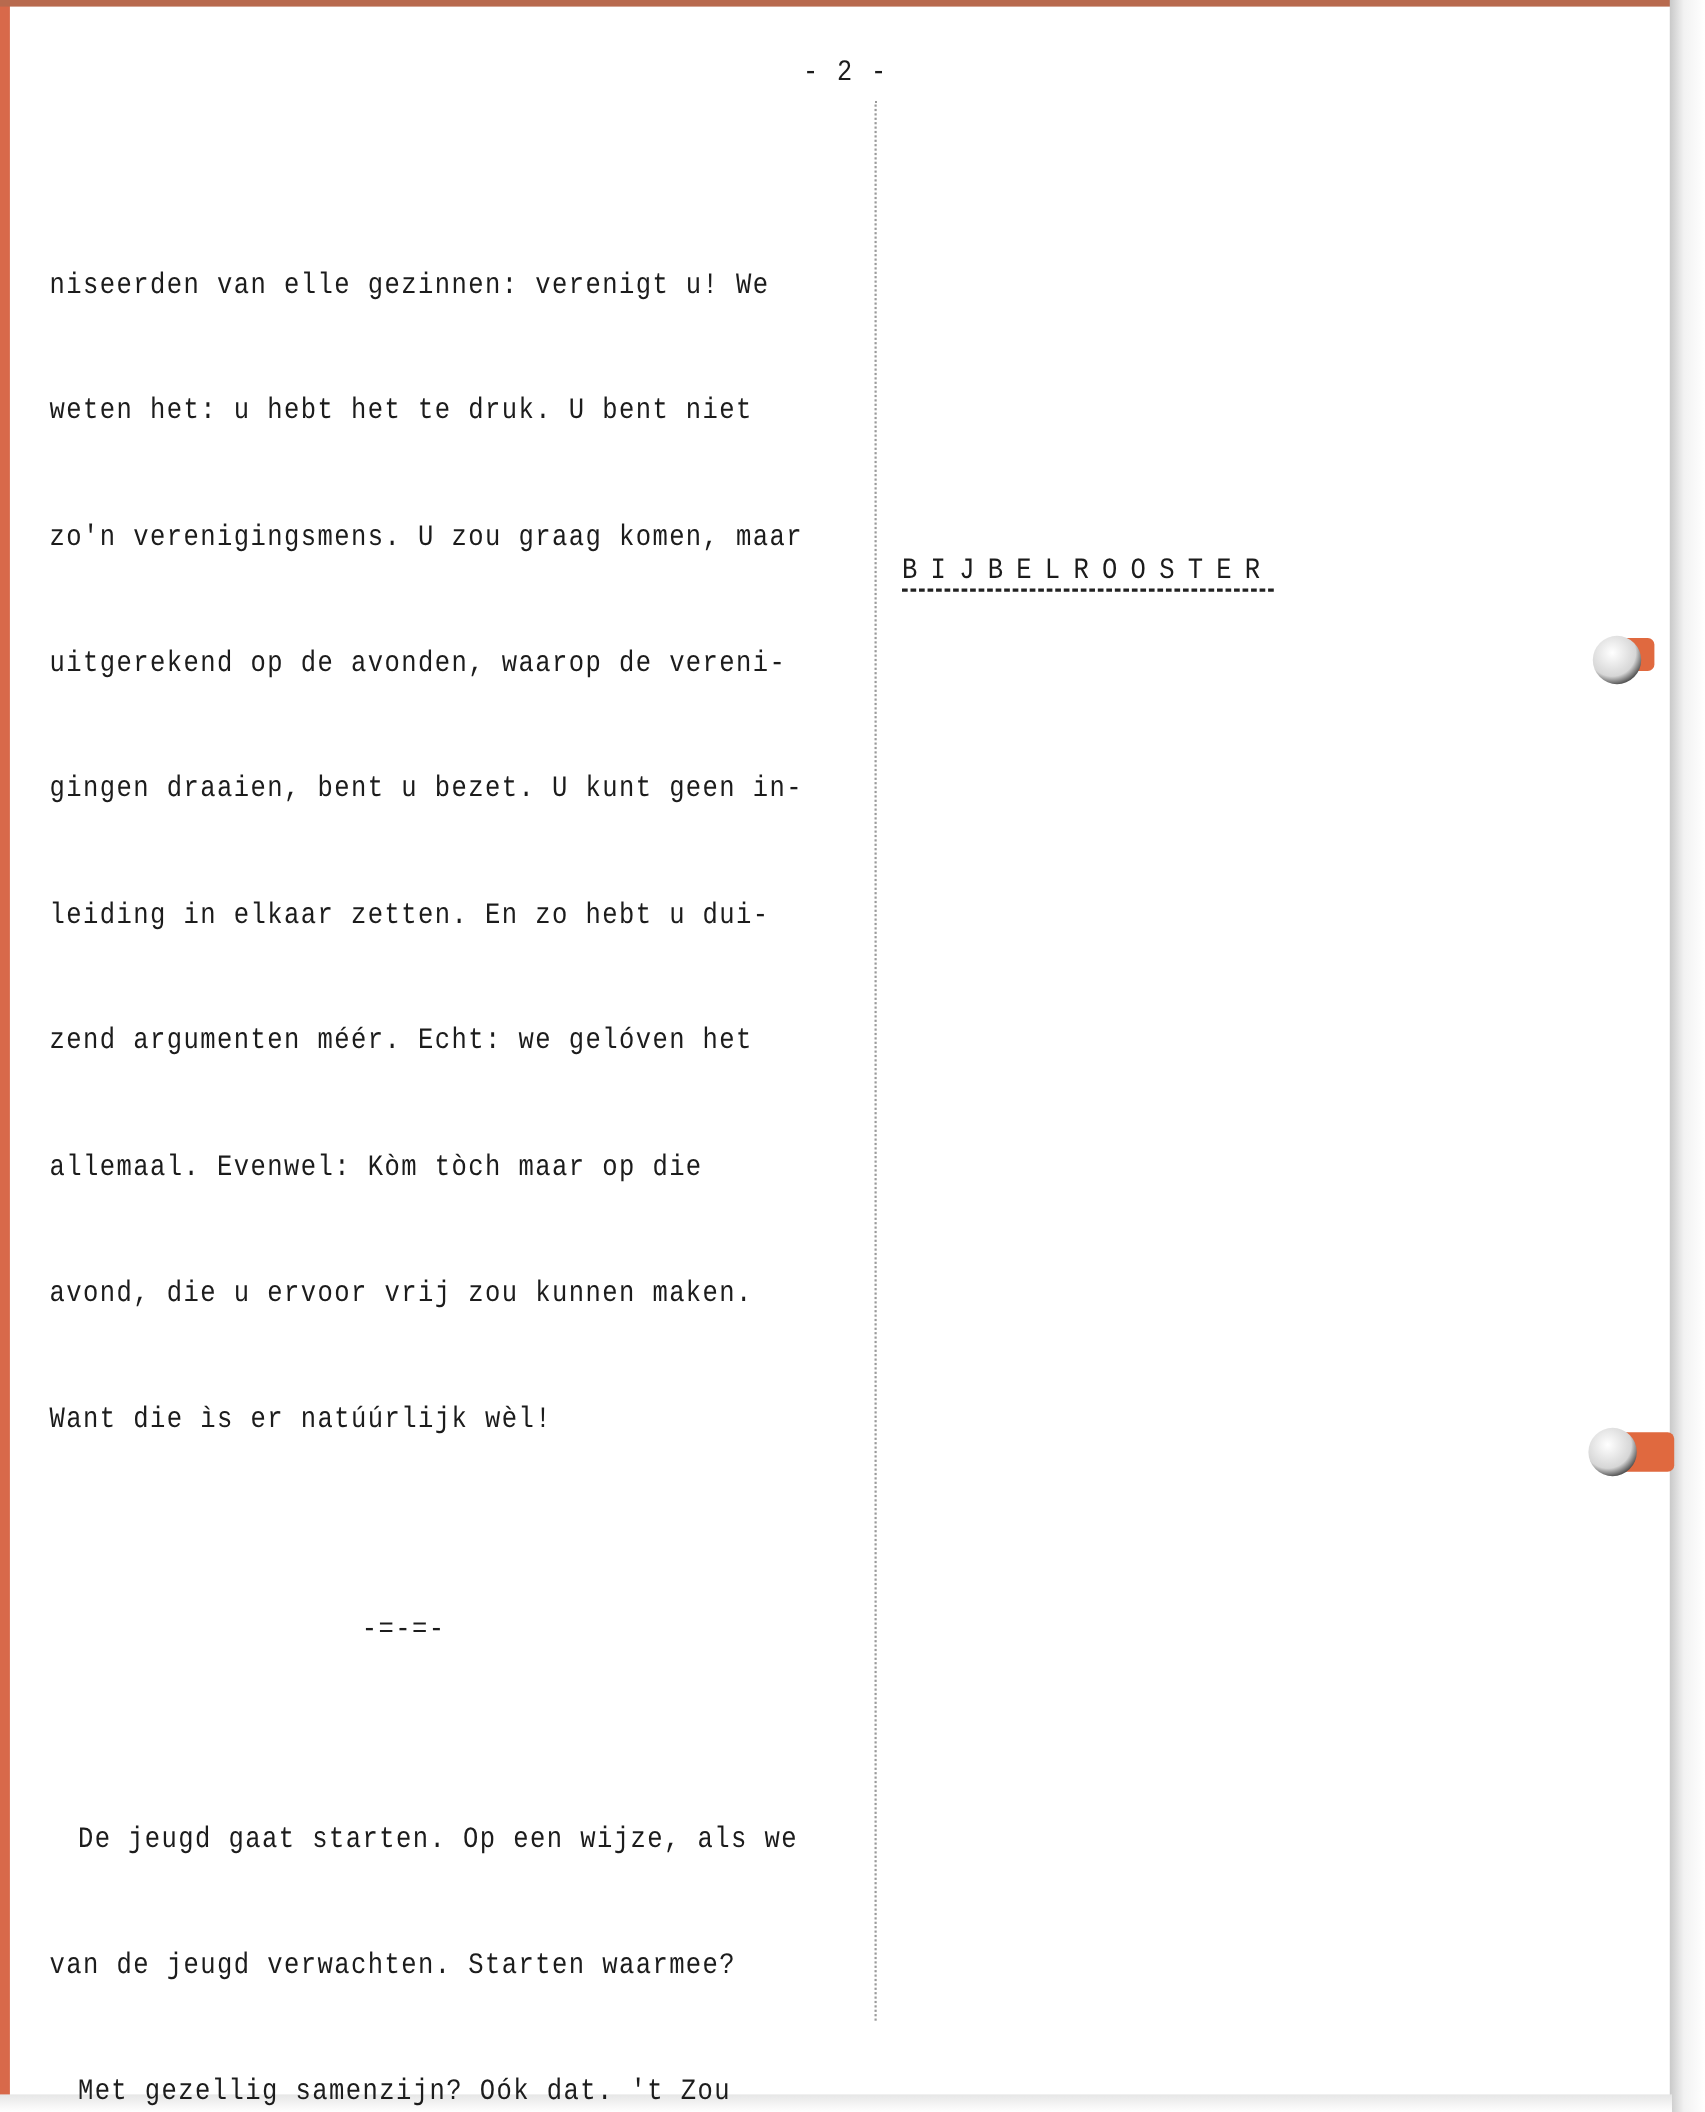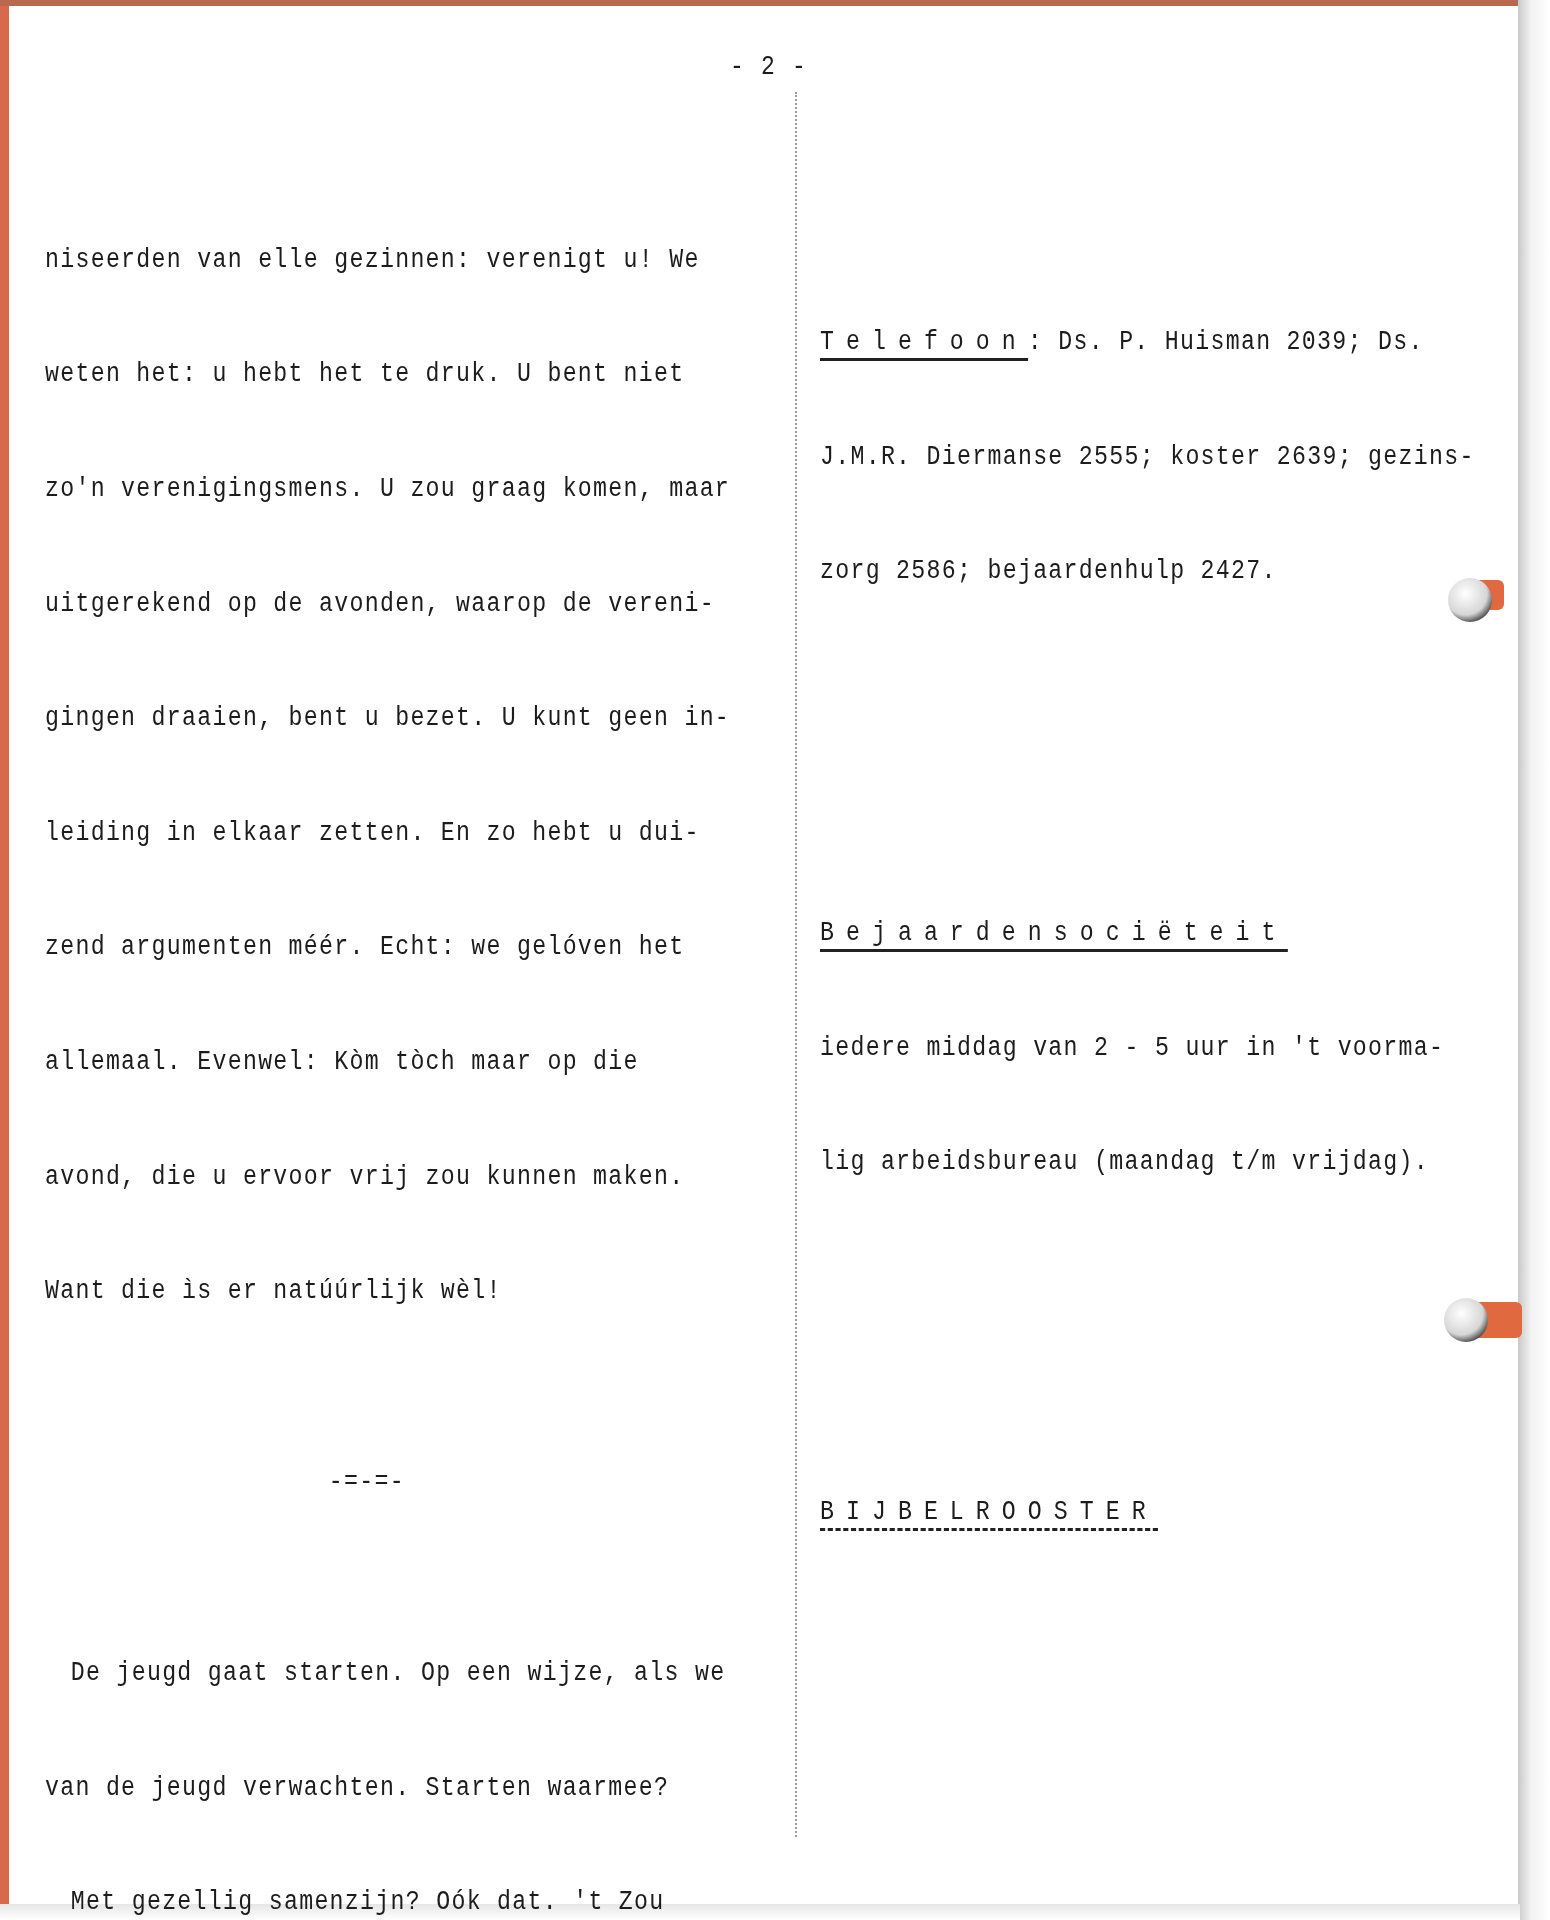--- a/index.html
+++ b/index.html
@@ -81,31 +81,21 @@
   
 
   
   
 
   
 </div>
 
 <div class="col right">
   <span class="gap" style="height:6px"></span>
-  <div>
-    <span class="line"><span class="u spaced">Telefoon</span><span>: Ds. P. Huisman 2039; Ds.</span></span>
-    <span class="line">J.M.R. Diermanse 2555; koster 2639; gezins-</span>
-    <span class="line">zorg 2586; bejaardenhulp 2427.</span>
-  </div>
   <span class="gap" style="height:18px"></span>
-  <div>
-    <span class="line"><span class="u spaced">Bejaardensociëteit</span></span>
-    <span class="line">iedere middag van 2 - 5 uur in 't voorma-</span>
-    <span class="line">lig arbeidsbureau (maandag t/m vrijdag).</span>
-  </div>
   <span class="gap" style="height:6px"></span>
   <div>
     <span class="line"><span class="ud spaced">BIJBELROOSTER</span></span>
     
     
   </div>
   
   
   
   

